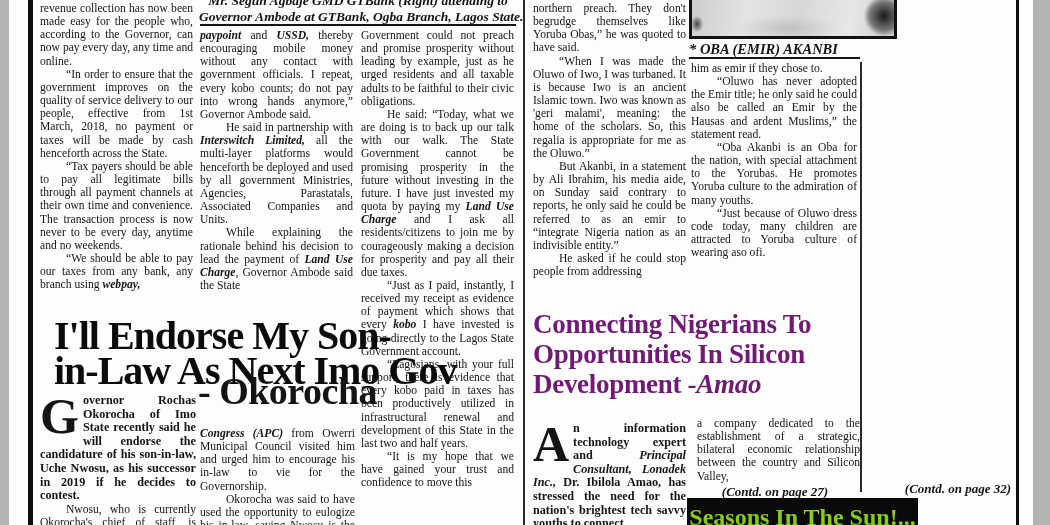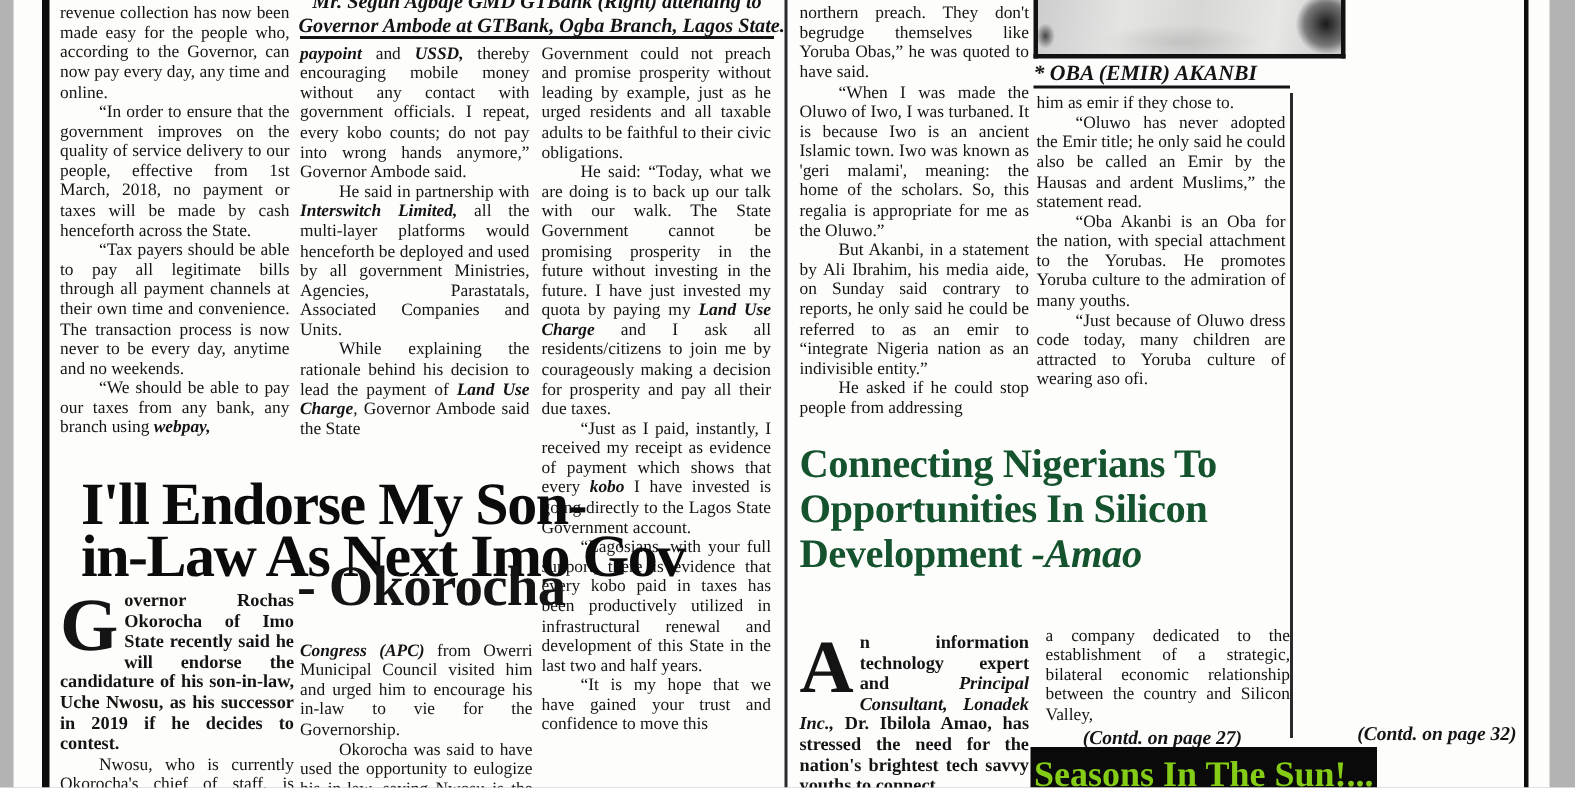--- a/index.html
+++ b/index.html
@@ -34,23 +34,23 @@
     color:#0b0b0b;
   }
   .headline1 div{white-space:nowrap;}
   .byline1{
     position:absolute;left:198px;top:369px;width:174px;
     font-weight:bold;font-size:38px;text-align:center;
     white-space:nowrap;letter-spacing:-0.5px;
   }
 
   .headline2{
-    position:absolute;left:533px;top:294px;width:330px;
+    position:absolute;left:533px;top:309px;width:330px;
     font-weight:bold;font-size:27px;line-height:30px;letter-spacing:-0.3px;
-    color:#14532d;
+    color:#701a75;
   }
   .headline2 div{white-space:nowrap;}
 
   .lead{font-weight:bold;font-size:12.2px;line-height:13.6px;}
   .dropcap{
     float:left;font-weight:bold;font-size:50px;line-height:40px;
     padding:2px 4px 0 0;
   }
 
   .photo{

